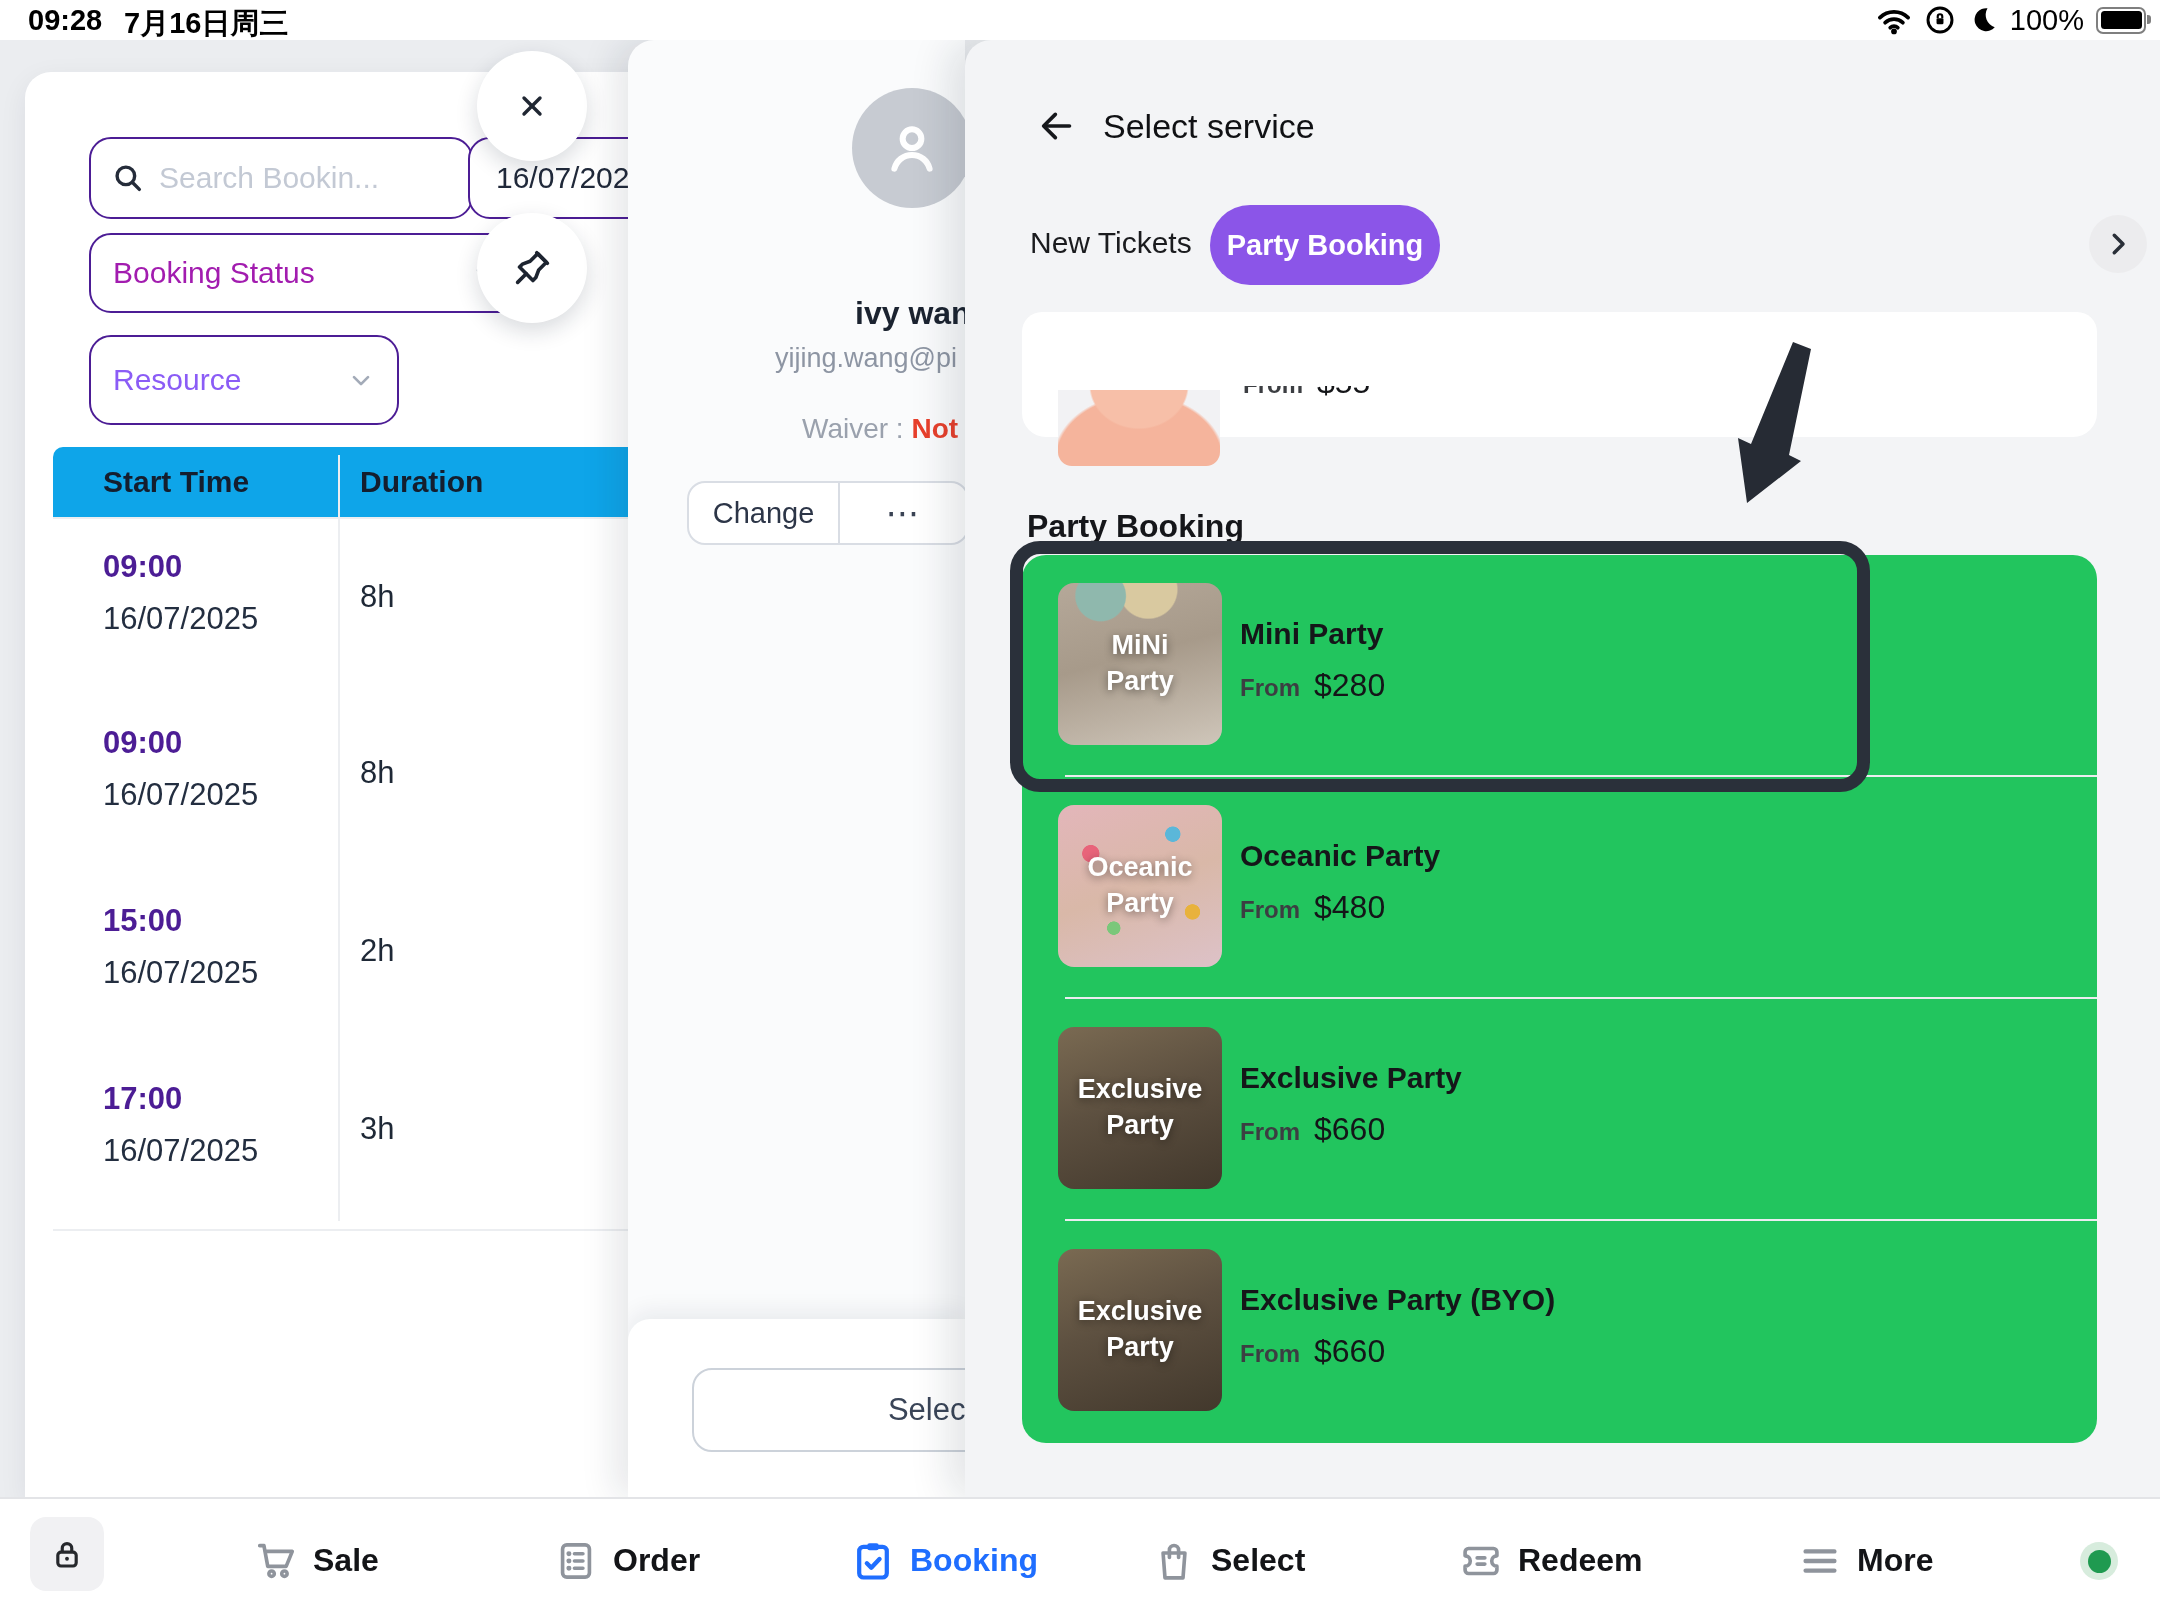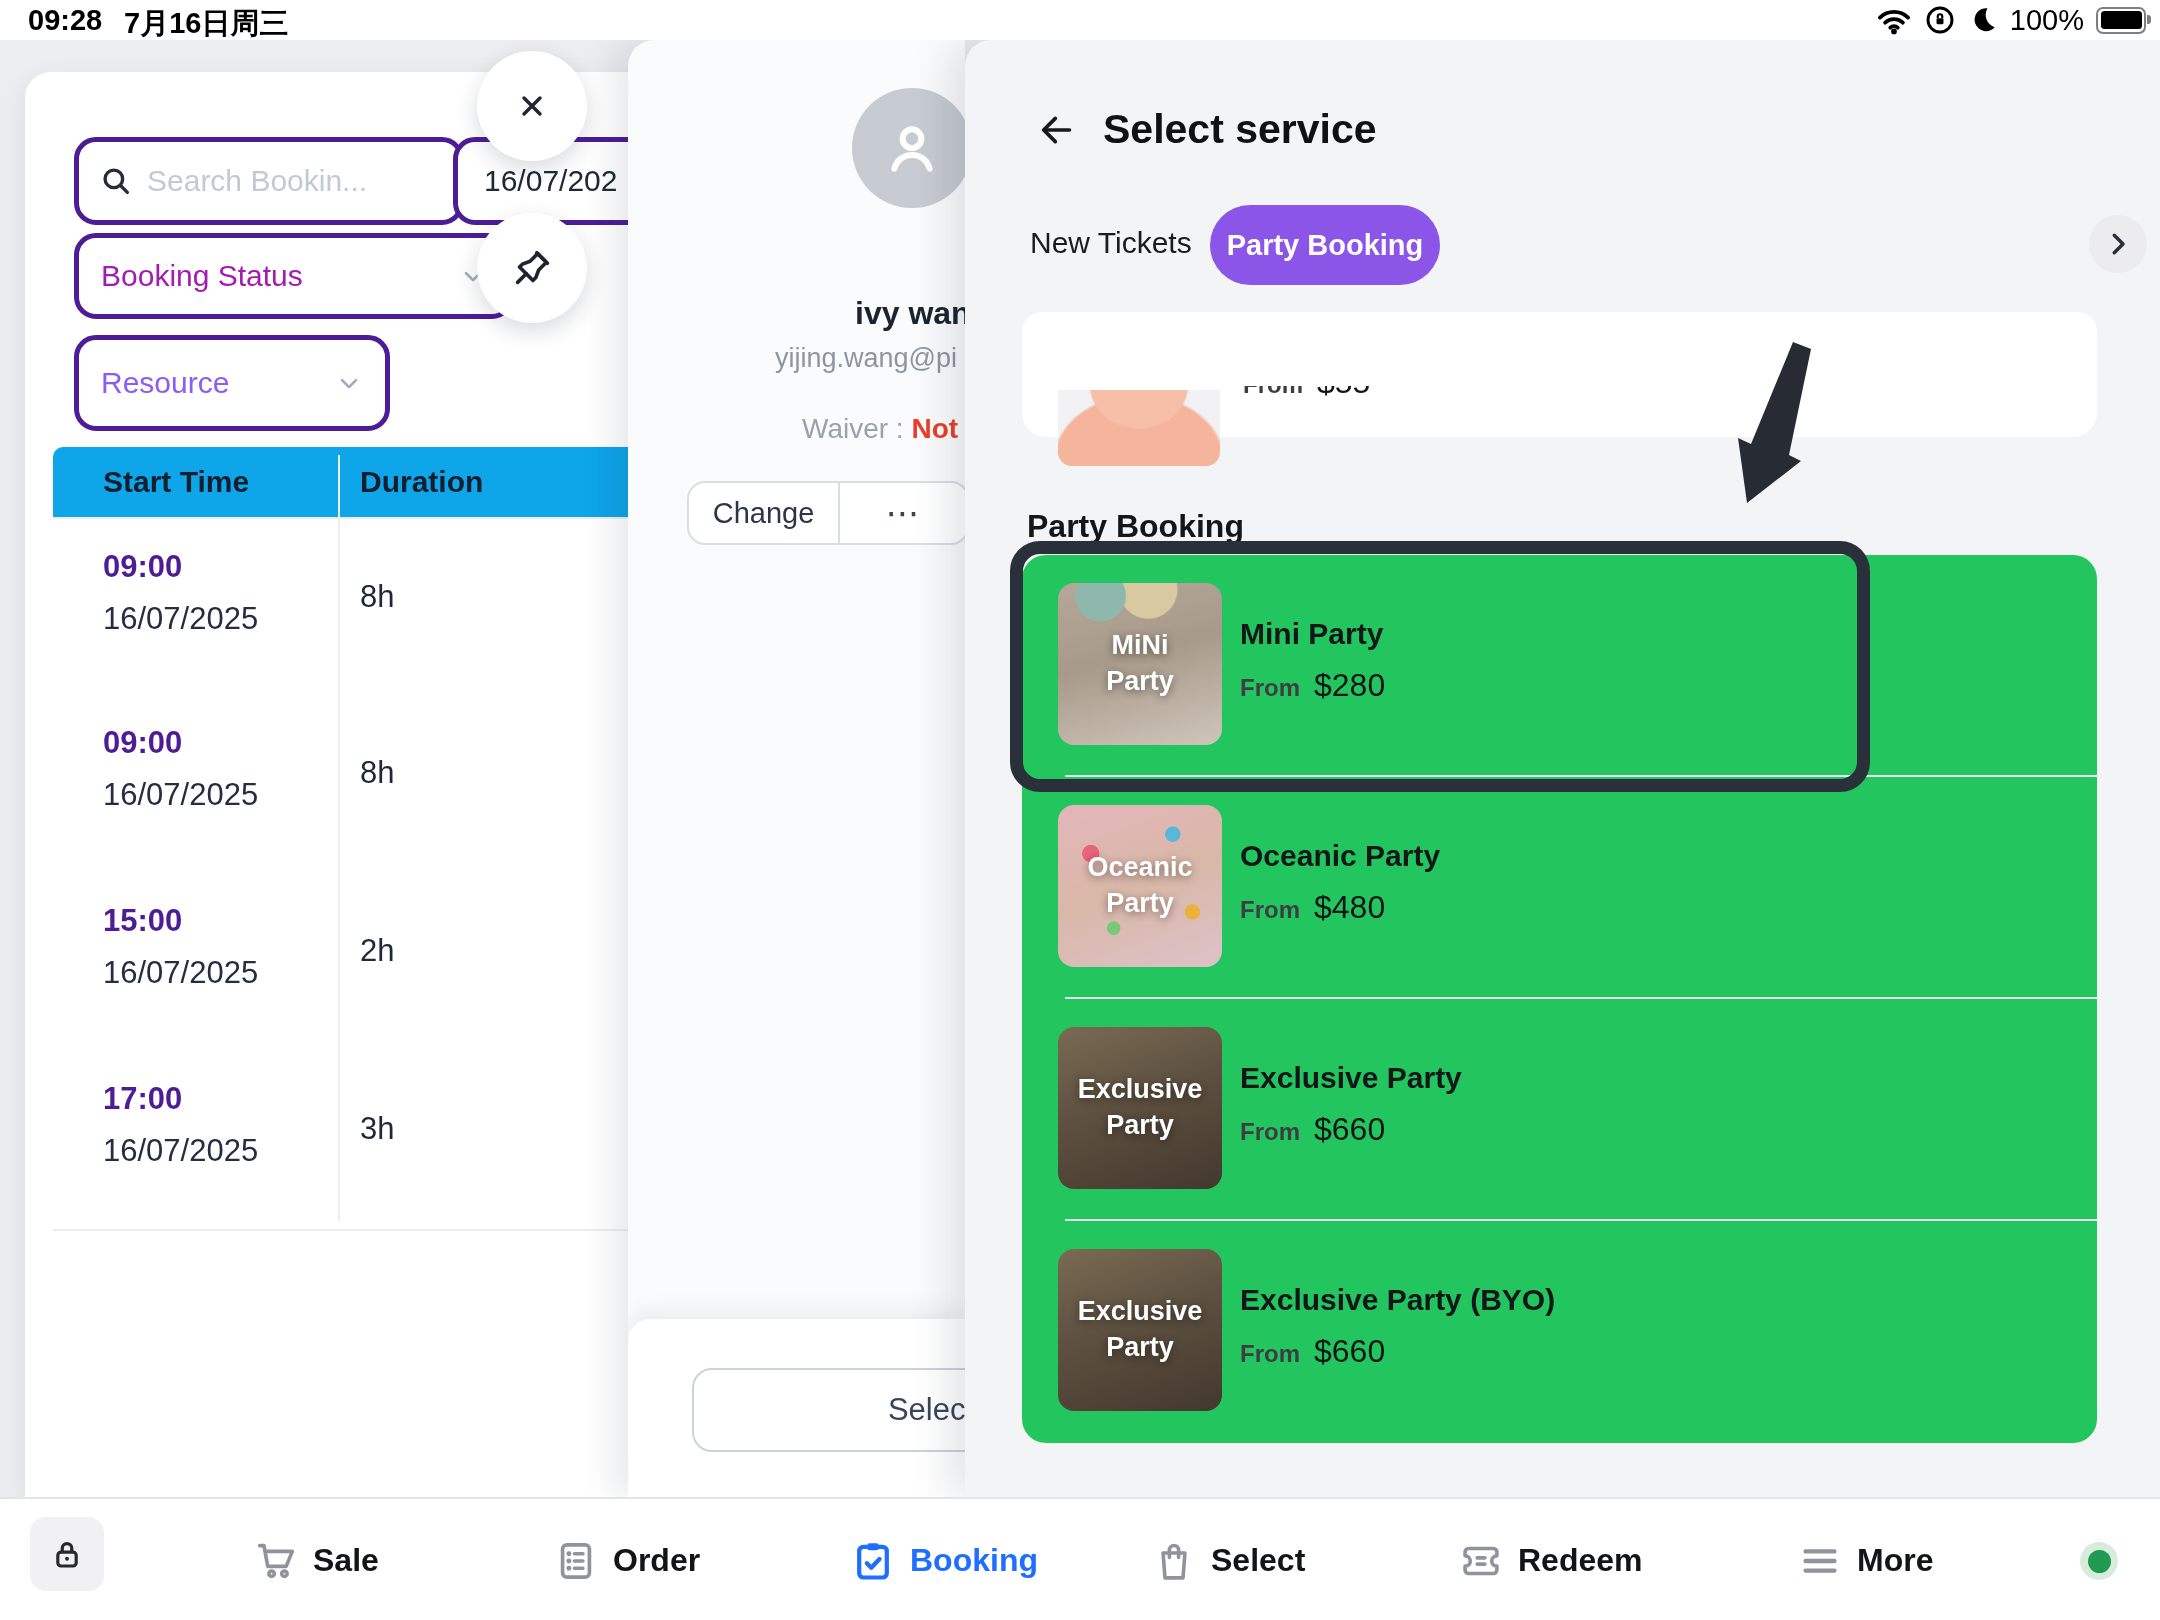--- a/index.html
+++ b/index.html
@@ -15,21 +15,21 @@
   .sb-date{left:124px;top:4px;font-size:29px;font-weight:600;color:#000;}
   .sb-right{right:14px;top:2px;display:flex;align-items:center;gap:12px;height:36px;}
   .sb-batt-pct{font-size:29px;font-weight:500;color:#000;}
   .batt{position:relative;width:46px;height:23px;border:2.5px solid rgba(0,0,0,.5);border-radius:7px;}
   .batt .fill{position:absolute;inset:2.5px;background:#000;border-radius:3.5px;}
   .batt .tip{position:absolute;right:-7px;top:6px;width:4px;height:9px;background:rgba(0,0,0,.5);border-radius:0 3px 3px 0;}
   
   #appbg{left:0;top:40px;width:2160px;height:1457px;background:#ebedf0;}
   
   #left-panel{left:25px;top:72px;width:640px;height:1425px;background:#fff;border-radius:26px 0 0 0;box-shadow:0 8px 28px rgba(20,30,50,.07);}
-  .field{position:absolute;background:#fff;border:5px solid #4c1d95;border-radius:22px;display:flex;align-items:center;}
+  .field{position:absolute;background:#fff;border:2px solid #4c1d95;border-radius:22px;display:flex;align-items:center;margin-left:15px;}
   #search-field{left:49px;top:65px;width:360px;height:78px;padding:0 0 0 20px;gap:12px;}
   #search-field input{border:0;outline:none;width:250px;font-size:30px;color:#20293a;font-family:inherit;background:transparent;}
   #search-field input::placeholder{color:#c3c9d4;}
   #date-field{left:428px;top:65px;width:250px;height:78px;padding-left:26px;font-size:30px;color:#20293a;overflow:hidden;white-space:nowrap;}
   #status-field{left:49px;top:161px;width:386px;height:76px;padding:0 22px;justify-content:space-between;font-size:30px;color:#a21caf;}
   #resource-field{left:49px;top:263px;width:262px;height:78px;padding:4px 22px;justify-content:space-between;font-size:30px;color:#8b5cf6;}
   .float-btn{position:absolute;width:110px;height:110px;border-radius:50%;background:#fff;box-shadow:0 8px 22px rgba(20,30,50,.16);display:flex;align-items:center;justify-content:center;}
   #close-btn{left:452px;top:-21px;}
   #pin-btn{left:452px;top:141px;}
   
@@ -53,21 +53,21 @@
   #waiver-line .val{color:#e8402c;font-weight:600;}
   .btn-group{position:absolute;left:59px;top:441px;height:64px;display:flex;}
   .btn-group .btn{height:64px;box-sizing:border-box;border:2px solid #d9dde4;display:flex;align-items:center;justify-content:center;font-size:29px;color:#2c3547;background:#fff;}
   .btn-group .btn.change{width:152px;border-radius:18px 0 0 18px;border-right-width:1px;}
   .btn-group .btn.more{width:130px;border-radius:0 18px 18px 0;border-left-width:1px;font-size:34px;letter-spacing:2px;color:#3a4354;}
   #mid-footer{position:absolute;left:0;top:1279px;width:337px;height:178px;background:#fff;border-radius:22px 0 0 0;box-shadow:0 -8px 22px rgba(20,30,50,.07);}
   #select-btn{position:absolute;left:64px;top:49px;width:478px;height:84px;box-sizing:border-box;border:2px solid #ccd2da;border-radius:20px;background:#fff;display:flex;align-items:center;justify-content:center;font-size:31px;color:#3a4558;}
   
   #svc-panel{left:965px;top:40px;width:1195px;height:1457px;background:#f3f4f6;border-radius:26px 0 0 0;box-shadow:-16px 0 40px rgba(20,30,50,.12);overflow:hidden;}
   #svc-title-row{position:absolute;left:72px;top:66px;display:flex;align-items:center;gap:26px;}
-  #svc-title{font-size:41px;font-weight:700;color:#101114;}
+  #svc-title{font-size:34px;font-weight:400;color:#101114;}
   #tab-newtickets{position:absolute;left:65px;top:186px;font-size:30px;font-weight:500;color:#1a1b1e;}
   #tab-party{position:absolute;left:245px;top:165px;width:230px;height:80px;border-radius:40px;background:#8b55e8;display:flex;align-items:center;justify-content:center;font-size:29px;font-weight:600;color:#fff;}
   #next-btn{position:absolute;left:1124px;top:175px;width:58px;height:58px;border-radius:50%;background:#ececee;display:flex;align-items:center;justify-content:center;}
   
   #card1{position:absolute;left:57px;top:272px;width:1075px;height:125px;background:#fff;border-radius:20px 20px 24px 24px;}
   #card1 .thumb{position:absolute;left:36px;top:78px;width:162px;height:76px;border-radius:0 0 14px 14px;overflow:hidden;
      background:
        radial-gradient(ellipse 50px 44px at 50% -6%, #f7bfa8 0 96%, transparent 100%),
        radial-gradient(ellipse 86px 66px at 50% 92%, #f5b49c 0 96%, transparent 100%),
        #f2f2f4;}

